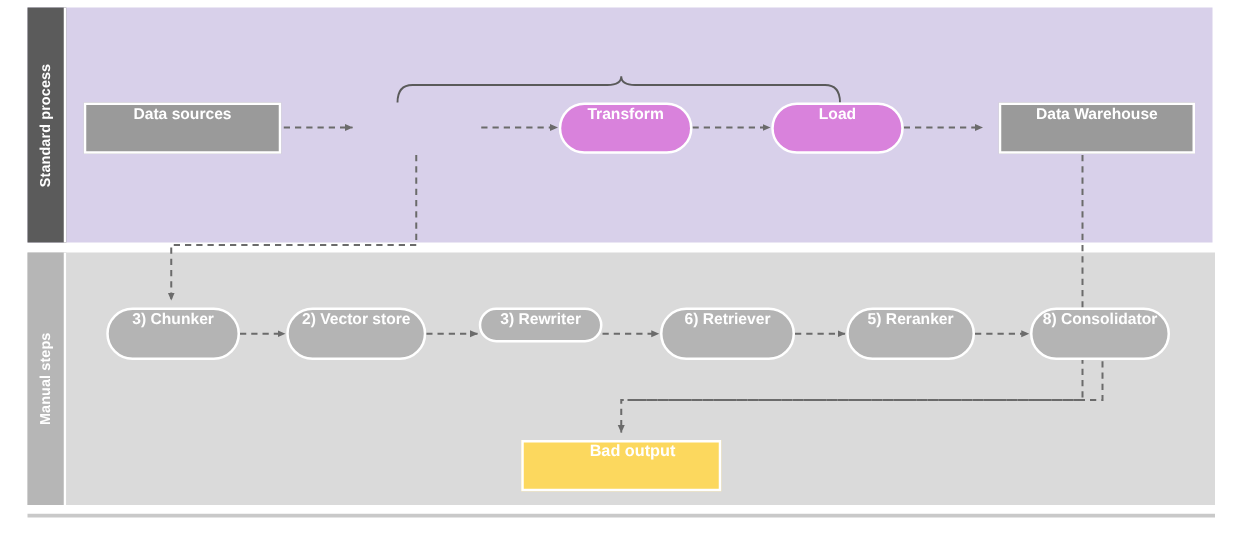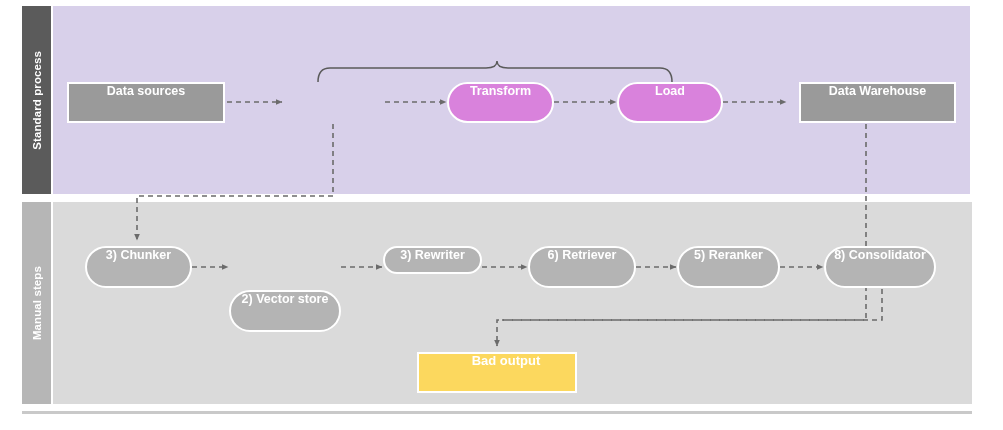--- a/index.html
+++ b/index.html
@@ -201,21 +201,21 @@
   </div>
 
   <div class="node rect" style="left:787px; top:82px; width:157px; height:41px;margin-left:12px;">
     <span>Data Warehouse</span>
   </div>
 
   <div class="node pill-gray" style="left:85px; top:246px; width:107px; height:42px;">
     <span>3) Chunker</span>
   </div>
 
-  <div class="node pill-gray" style="left:229px; top:246px; width:112px; height:42px;margin-top:44px;">
+  <div class="node pill-gray" style="left:229px; top:246px; width:112px; height:42px;">
     <span>2) Vector store</span>
   </div>
 
   <div class="node pill-gray" style="left:383px; top:246px; width:99px; height:28px;">
     <span>3) Rewriter</span>
   </div>
 
   <div class="node pill-gray" style="left:528px; top:246px; width:108px; height:42px;">
     <span>6) Retriever</span>
   </div>

